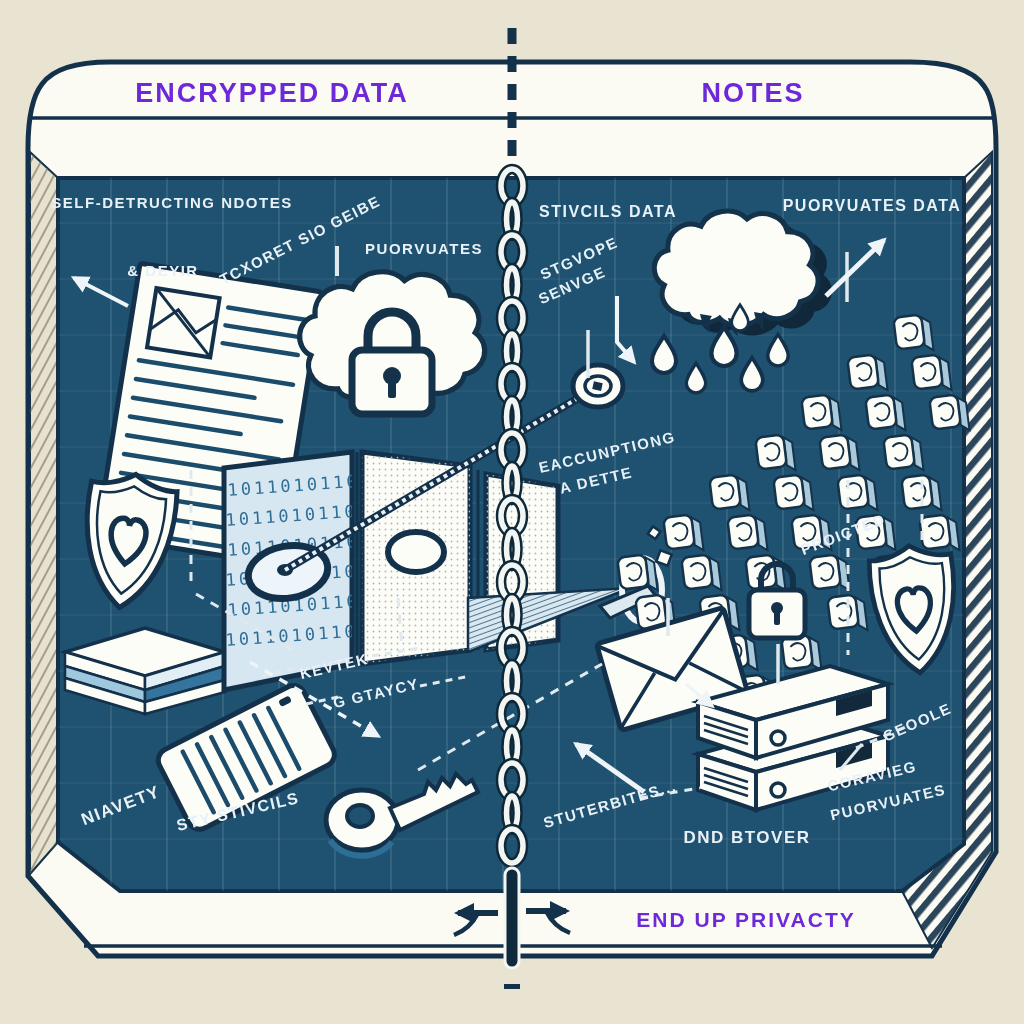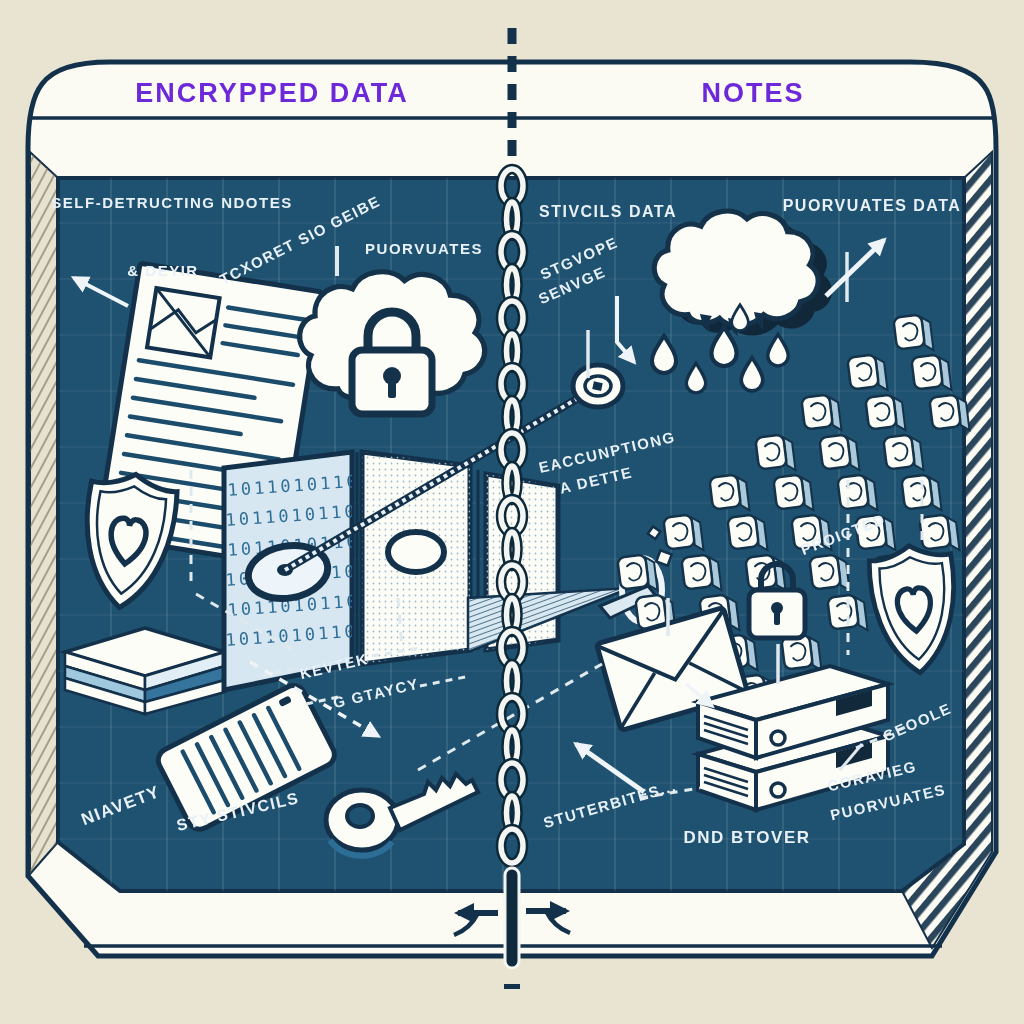--- a/index.html
+++ b/index.html
@@ -375,14 +375,15 @@
 <div class="lbl p-encd">PUORVUATES DATA</div>
 <div class="lbl p-encr1">EACCUNPTIONG</div>
 <div class="lbl p-encr2">A DETTE</div>
 <div class="lbl p-prot">PROICTED</div>
 <div class="lbl p-stut">STUTERBITES...</div>
 <div class="lbl p-dnd">DND BTOVER</div>
 <div class="lbl p-cor1">CORAVIEG</div>
 <div class="lbl p-cor2">PUORVUATES</div>
 <div class="lbl p-geo">GEOOLE</div>
 
+<div class="hdr f-r">END UP PRIVACTY</div>
 
 </div>
 
 </body></html>

